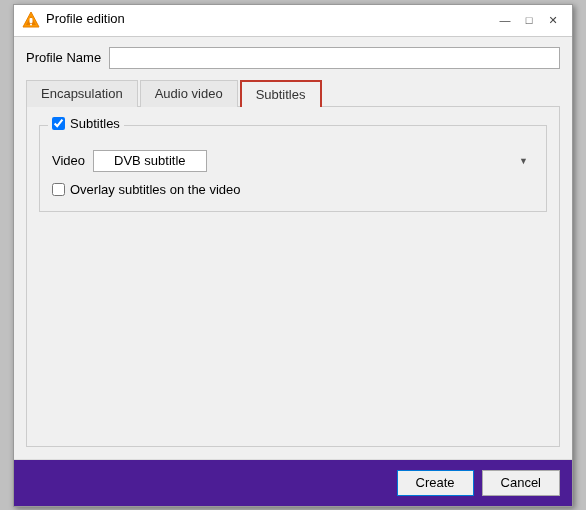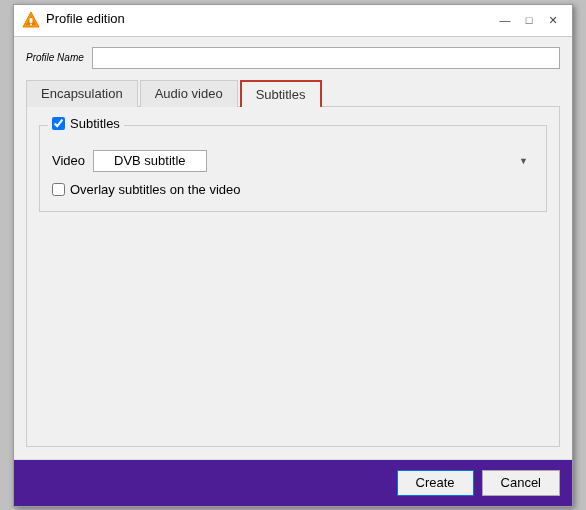--- a/index.html
+++ b/index.html
@@ -76,23 +76,22 @@
     }
 
     .profile-name-row {
       display: flex;
       align-items: center;
       margin-bottom: 10px;
       gap: 8px;
     }
 
     .profile-name-label {
-      font-size: 10px;
+      font-size: 13px;
       white-space: nowrap;
-      font-style: italic;
     }
 
     .profile-name-input {
       flex: 1;
       height: 22px;
       border: 1px solid #aaa;
       background: white;
       padding: 0 4px;
       font-size: 13px;
       outline: none;

